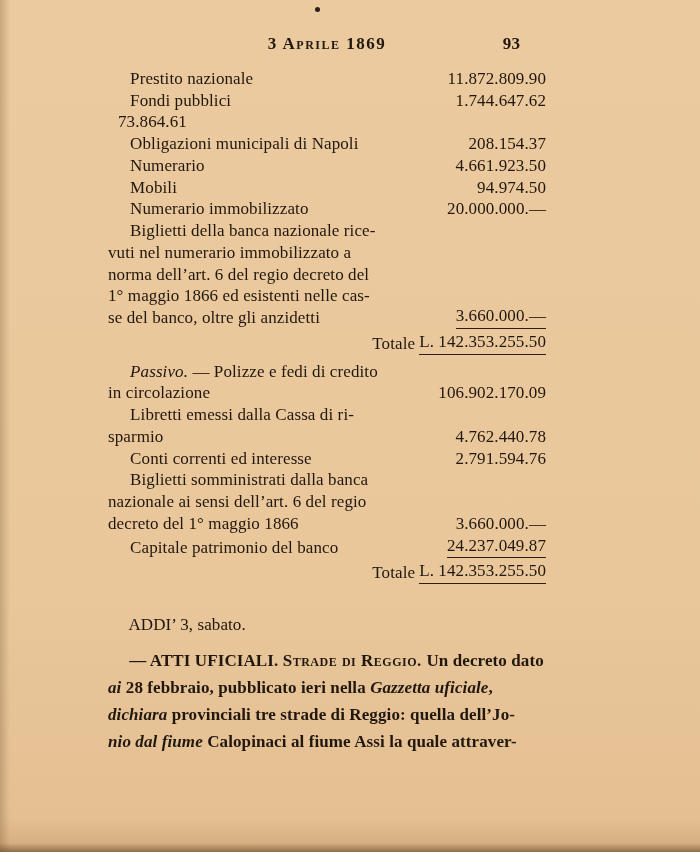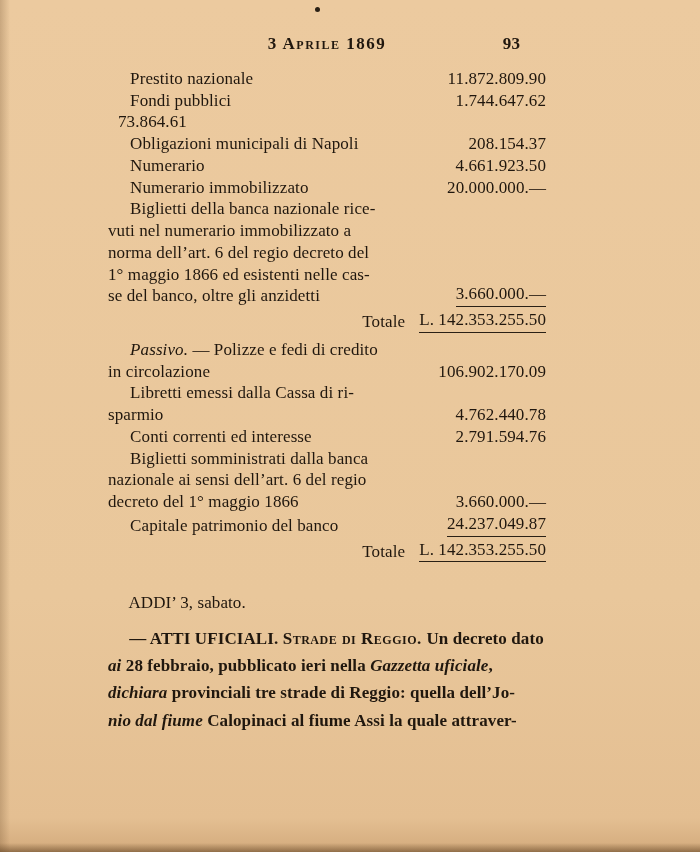--- a/index.html
+++ b/index.html
@@ -38,21 +38,21 @@
   
   .header { position: relative; text-align: center; margin-bottom: 13px; }
   .date  { font-weight: bold; font-variant: small-caps; letter-spacing: 1.5px; }
   .pagenum { position: absolute; right: 26px; top: 0; font-weight: bold; }
 
   
   .row { display: flex; align-items: flex-end; }
   .row .label { flex: 1 1 auto; white-space: pre-line; text-indent: 1.3em; }
   .row .amount { flex: 0 0 auto; white-space: nowrap; margin-left: 10px; text-align: right; }
   .ruled { border-bottom: 1.5px solid #2a2015; padding-bottom: 1px; }
-  .row.totale { justify-content: flex-end; gap: 14px; margin-top: 2px; margin-bottom: 3px; }
+  .row.totale { justify-content: flex-end; gap: 4px; margin-top: 2px; margin-bottom: 3px; }
   .row.totale .amount { margin-left: 0; }
   .passivo-section { margin-top: 6px; }
 
   .i  { font-style: italic; }
   .sc { font-variant: small-caps; letter-spacing: .5px; }
 
   
   .diary { margin-top: 30px; }
   .diary-heading { padding-left: 1.2em; }
   .news { margin-top: 11px; white-space: pre-line; text-indent: 1.25em; line-height: 1.6; font-weight: bold; }
@@ -81,20 +81,24 @@
       <div class="row">
         <div class="amount">73.864.61</div>
       </div>
       <div class="row">
         <div class="label">Obligazioni municipali di Napoli</div>
         <div class="amount">208.154.37</div>
       </div>
       <div class="row">
         <div class="label">Numerario</div>
         <div class="amount">4.661.923.50</div>
+      </div>
+      <div class="row">
+        <div class="label">Mobili</div>
+        <div class="amount">94.974.50</div>
       </div>
       <div class="row">
         <div class="label">Numerario immobilizzato</div>
         <div class="amount">20.000.000.—</div>
       </div>
       <div class="row">
         <div class="label">Biglietti della banca nazionale rice-
 vuti nel numerario immobilizzato a
 norma dell’art. 6 del regio decreto del
 1° maggio 1866 ed esistenti nelle cas-

